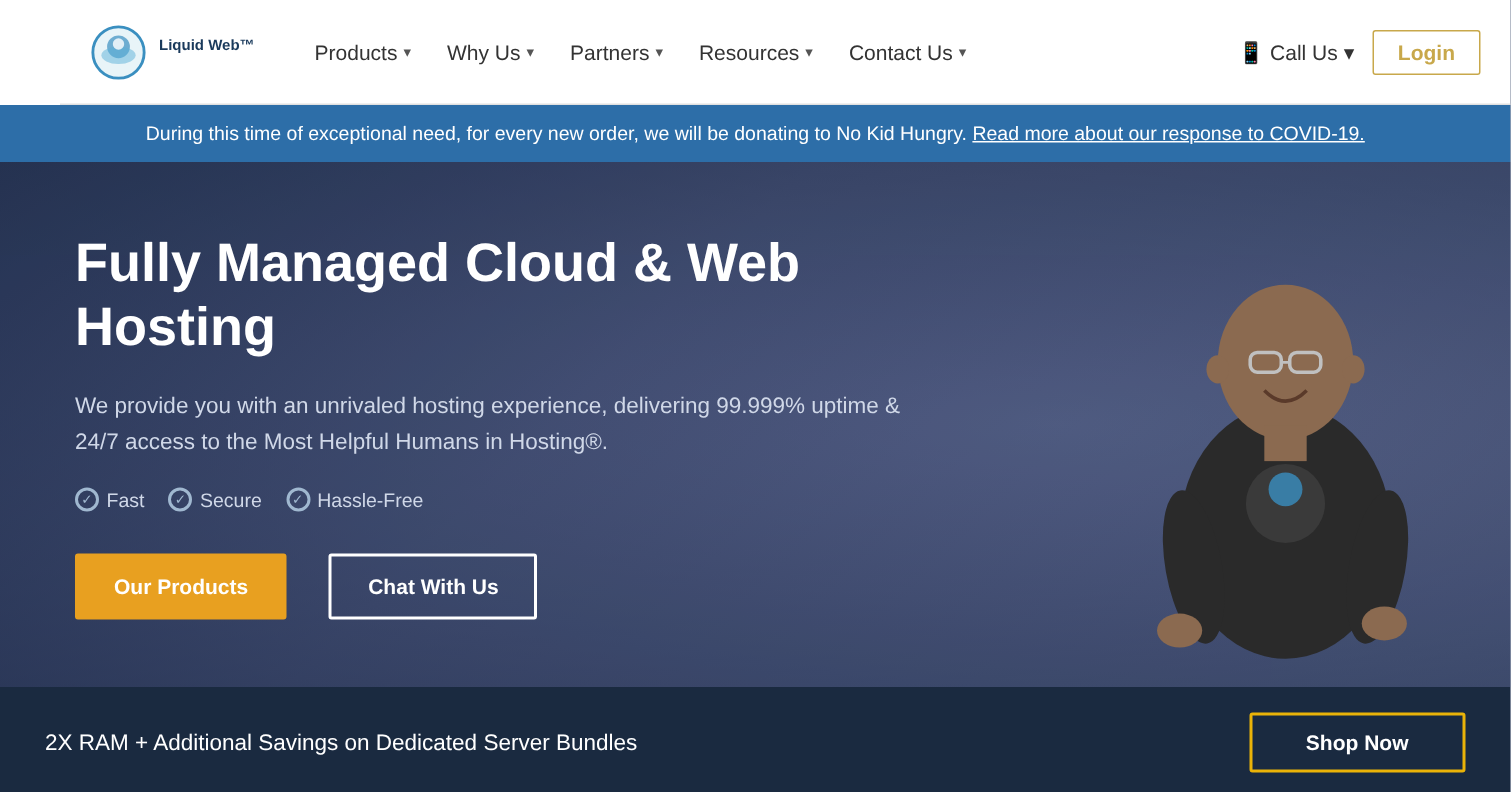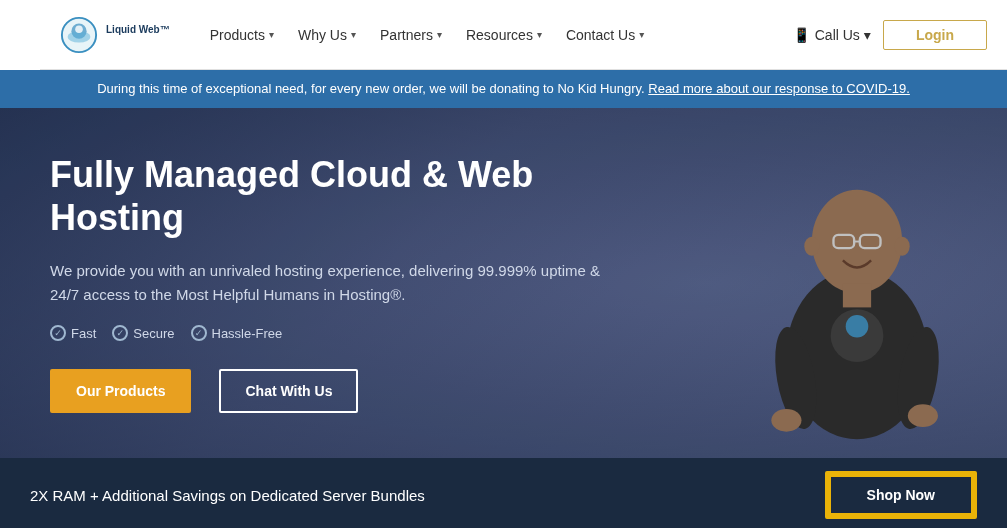--- a/index.html
+++ b/index.html
@@ -66,21 +66,21 @@
       align-items: center;
       font-size: 14px;
       color: #333;
       cursor: pointer;
       gap: 4px;
     }
     .login-btn {
       border: 1px solid #c8a84b;
       color: #c8a84b;
       background: #fff;
-      padding: 6px 32px;
+      padding: 6px 16px;
       font-size: 14px;
       cursor: pointer;
       border-radius: 2px;
       font-weight: 600;
     }
 
     
     .banner {
       background: #2d6ea8;
       color: #fff;
@@ -213,21 +213,21 @@
       height: 74px;
     }
     .promo-text {
       color: #fff;
       font-size: 15px;
       font-weight: 500;
     }
     .shop-now-btn {
       background: transparent;
       color: #fff;
-      border: 6px solid #eab308;
+      border: 2px solid #eab308;
       padding: 10px 36px;
       font-size: 14px;
       font-weight: 600;
       cursor: pointer;
       border-radius: 2px;
     }
   </style>
 </head>
 <body>
 

